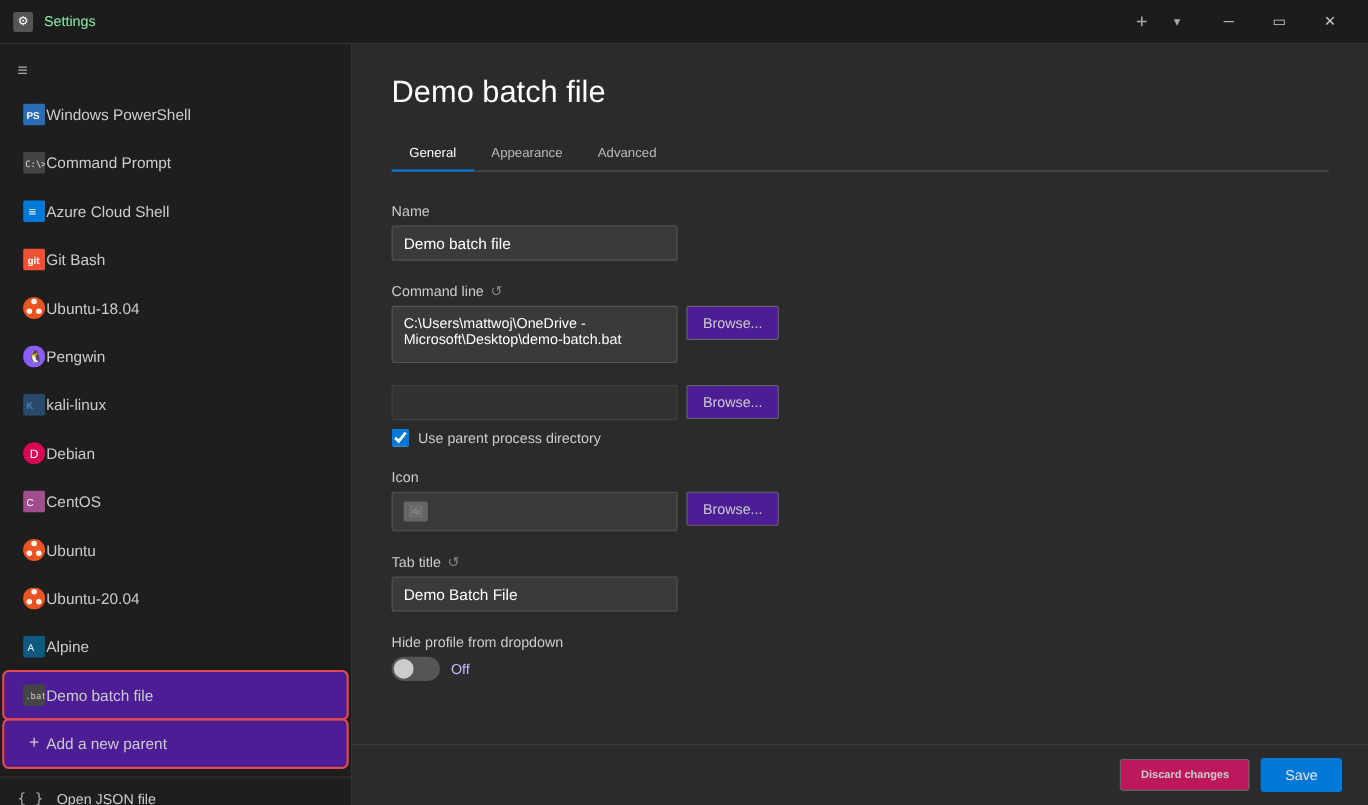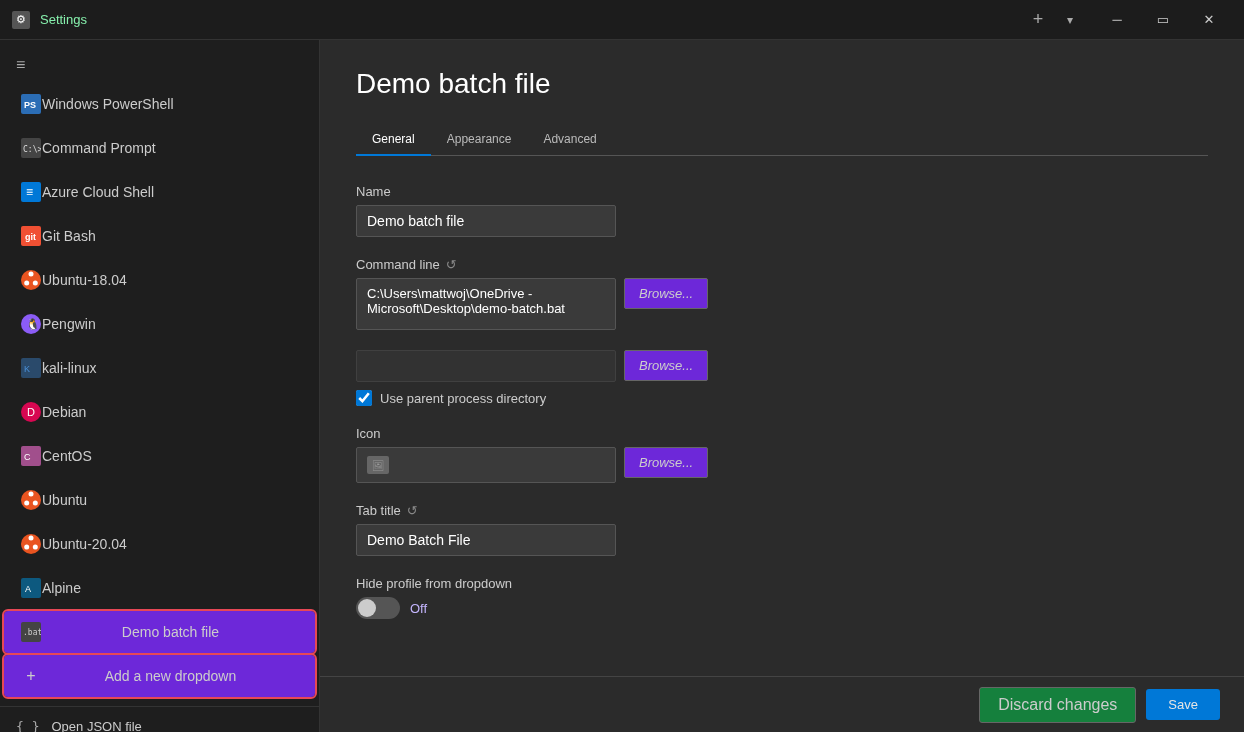--- a/index.html
+++ b/index.html
@@ -92,22 +92,21 @@
       align-items: center;
       padding: 10px 16px;
       cursor: pointer;
       font-size: 14px;
       color: #ccc;
       border-radius: 4px;
       margin: 1px 4px;
     }
     .sidebar-item.active-highlight {
       outline: 2px solid #e74856;
-      background: #6d28d9;
-      text-align: center;
+      background: #4c1d95;
     }
     .sidebar-item-icon {
       width: 22px; height: 22px;
       display: flex; align-items: center; justify-content: center;
       font-size: 14px;
       flex-shrink: 0;
     }
     .sidebar-item-label { flex: 1; }
     .sidebar-spacer { flex: 1; }
     .sidebar-bottom {
@@ -188,29 +187,28 @@
       font-size: 14px;
       border-radius: 2px;
       outline: none;
       width: 260px;
     }
     .text-input.disabled {
       opacity: 0.5;
       cursor: not-allowed;
     }
     .browse-btn {
-      background: #6d28d9;
+      background: #4c1d95;
       border: 1px solid #666;
       color: #ccc;
       padding: 7px 14px;
       font-size: 13px;
       border-radius: 2px;
       cursor: pointer;
       white-space: nowrap;
-      font-style: italic;
     }
 
     .checkbox-row {
       display: flex;
       align-items: center;
       gap: 8px;
       margin-top: 8px;
     }
     .checkbox-input {
       width: 16px; height: 16px;
@@ -284,27 +282,28 @@
       height: 56px;
       background: #2b2b2b;
       border-top: 1px solid #444;
       display: flex;
       align-items: center;
       justify-content: flex-end;
       padding: 0 24px;
       gap: 10px;
     }
     .discard-btn {
-      background: #15803d;
+      background: #be185d;
       border: 1px solid #666;
       color: #ccc;
       padding: 8px 18px;
-      font-size: 16px;
+      font-size: 10px;
       border-radius: 3px;
       cursor: pointer;
+      font-weight: bold;
     }
     .save-btn {
       background: #0078d7;
       border: none;
       color: #e5e5e5;
       padding: 8px 22px;
       font-size: 13px;
       border-radius: 3px;
       cursor: pointer;
       font-weight: 500;
@@ -454,21 +453,21 @@
       <div class="sidebar-item-icon">
         <svg width="20" height="20" viewBox="0 0 20 20">
             <rect width="20" height="20" rx="2" fill="#444"></rect>
             <text x="2" y="13" fill="#ccc" font-size="8" font-family="monospace">.bat</text>
           </svg>
       </div>
       <span class="sidebar-item-label">Demo batch file</span>
     </div>
     <div class="sidebar-item active-highlight">
       <div class="sidebar-item-icon" style="color:#ccc; font-size:16px;">+</div>
-      <span class="sidebar-item-label">Add a new dropdown</span>
+      <span class="sidebar-item-label">Add a new parent</span>
     </div>
 
     <div class="sidebar-spacer"></div>
     <div class="sidebar-bottom">
       <div class="open-json-item">
         <div style="color:#aaa; font-size:13px; font-family:monospace;">{ }</div>
         <span>Open JSON file</span>
       </div>
     </div>
   </div>

